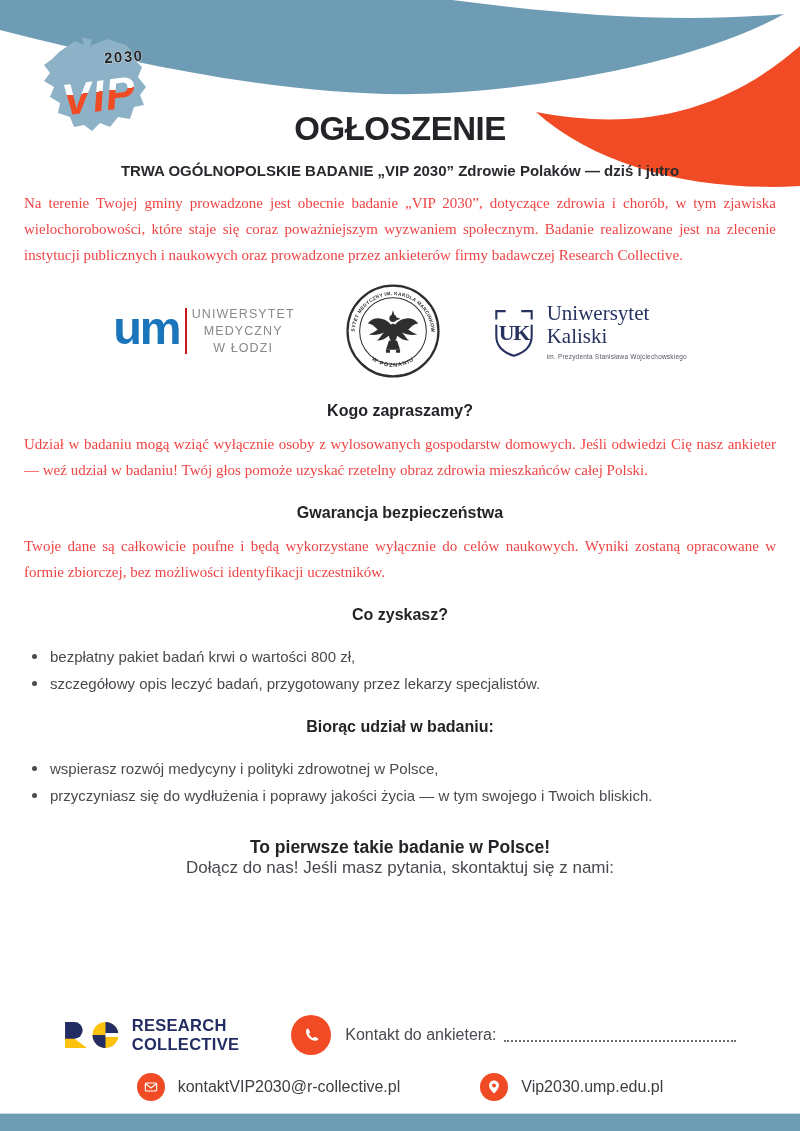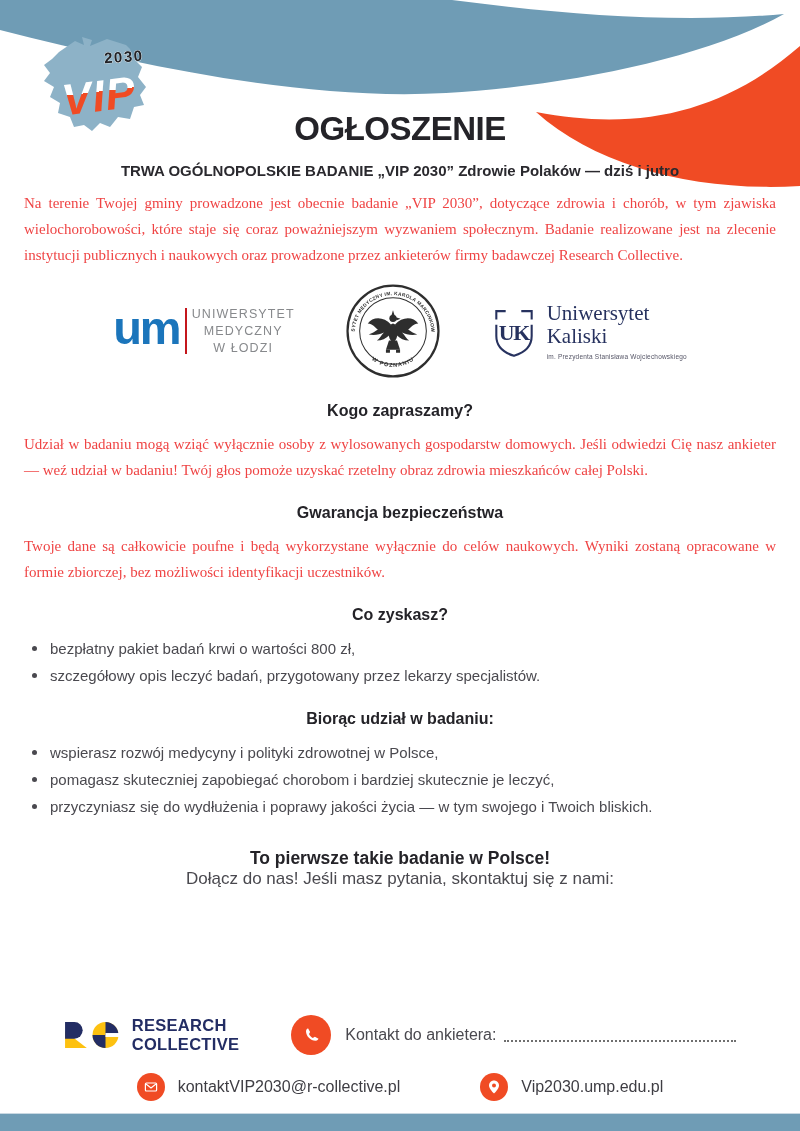--- a/index.html
+++ b/index.html
@@ -65,21 +65,21 @@
   .um-divider { width:2px; height:46px; background:#c4161c; flex:none; }
   .um-lines { display:flex; flex-direction:column; gap:3px;
     font-size:12.5px; letter-spacing:1.1px; color:#87898c; font-weight:500; }
   .seal { display:block; }
   .uk-logo { display:flex; align-items:flex-end; gap:10px; }
   .uk-name { font-family:"Liberation Serif", serif; font-size:21px;
     color:#27325f; line-height:1.1; }
   .uk-sub { margin-top:5px; font-size:6.5px; color:#556; letter-spacing:.2px; }
 
   
-  .bullets { margin-top: 11px; list-style:none; padding-left: 8px; }
+  .bullets { margin-top: 19px; list-style:none; padding-left: 8px; }
   .bullets li { display:flex; gap:13px; font-size:15px; line-height:27px; color:#4a494f; }
   .dot { flex:none; width:5px; height:5px; border-radius:50%; background:#4a494f; margin-top:11px; }
 
   .closing-h { margin-top: 28px; font-size: 17.5px; font-weight:700; text-align:center; color:#242328; }
   .closing-t { font-size: 17px; text-align:center; color:#4a494f; }
 
   
   .footer-row {
     position:absolute; left:0; right:0; bottom:76px;
     display:flex; justify-content:center; align-items:center; gap:52px;
@@ -214,24 +214,20 @@
     </ul>
 
     <h3 class="section-h">Biorąc udział w badaniu:</h3>
     <ul class="bullets">
       <li>
           <span class="dot"></span>
           <span>wspierasz rozwój medycyny i polityki zdrowotnej w Polsce,</span>
         </li>
       <li>
           <span class="dot"></span>
-          <span>pomagasz skuteczniej zapobiegać chorobom i bardziej skutecznie je leczyć,</span>
-        </li>
-      <li>
-          <span class="dot"></span>
           <span>przyczyniasz się do wydłużenia i poprawy jakości życia — w tym swojego i Twoich bliskich.</span>
         </li>
     </ul>
 
     <h3 class="closing-h">To pierwsze takie badanie w Polsce!</h3>
     <p class="closing-t">Dołącz do nas! Jeśli masz pytania, skontaktuj się z nami:</p>
   </div>
 
   <div class="footer-row">
 

